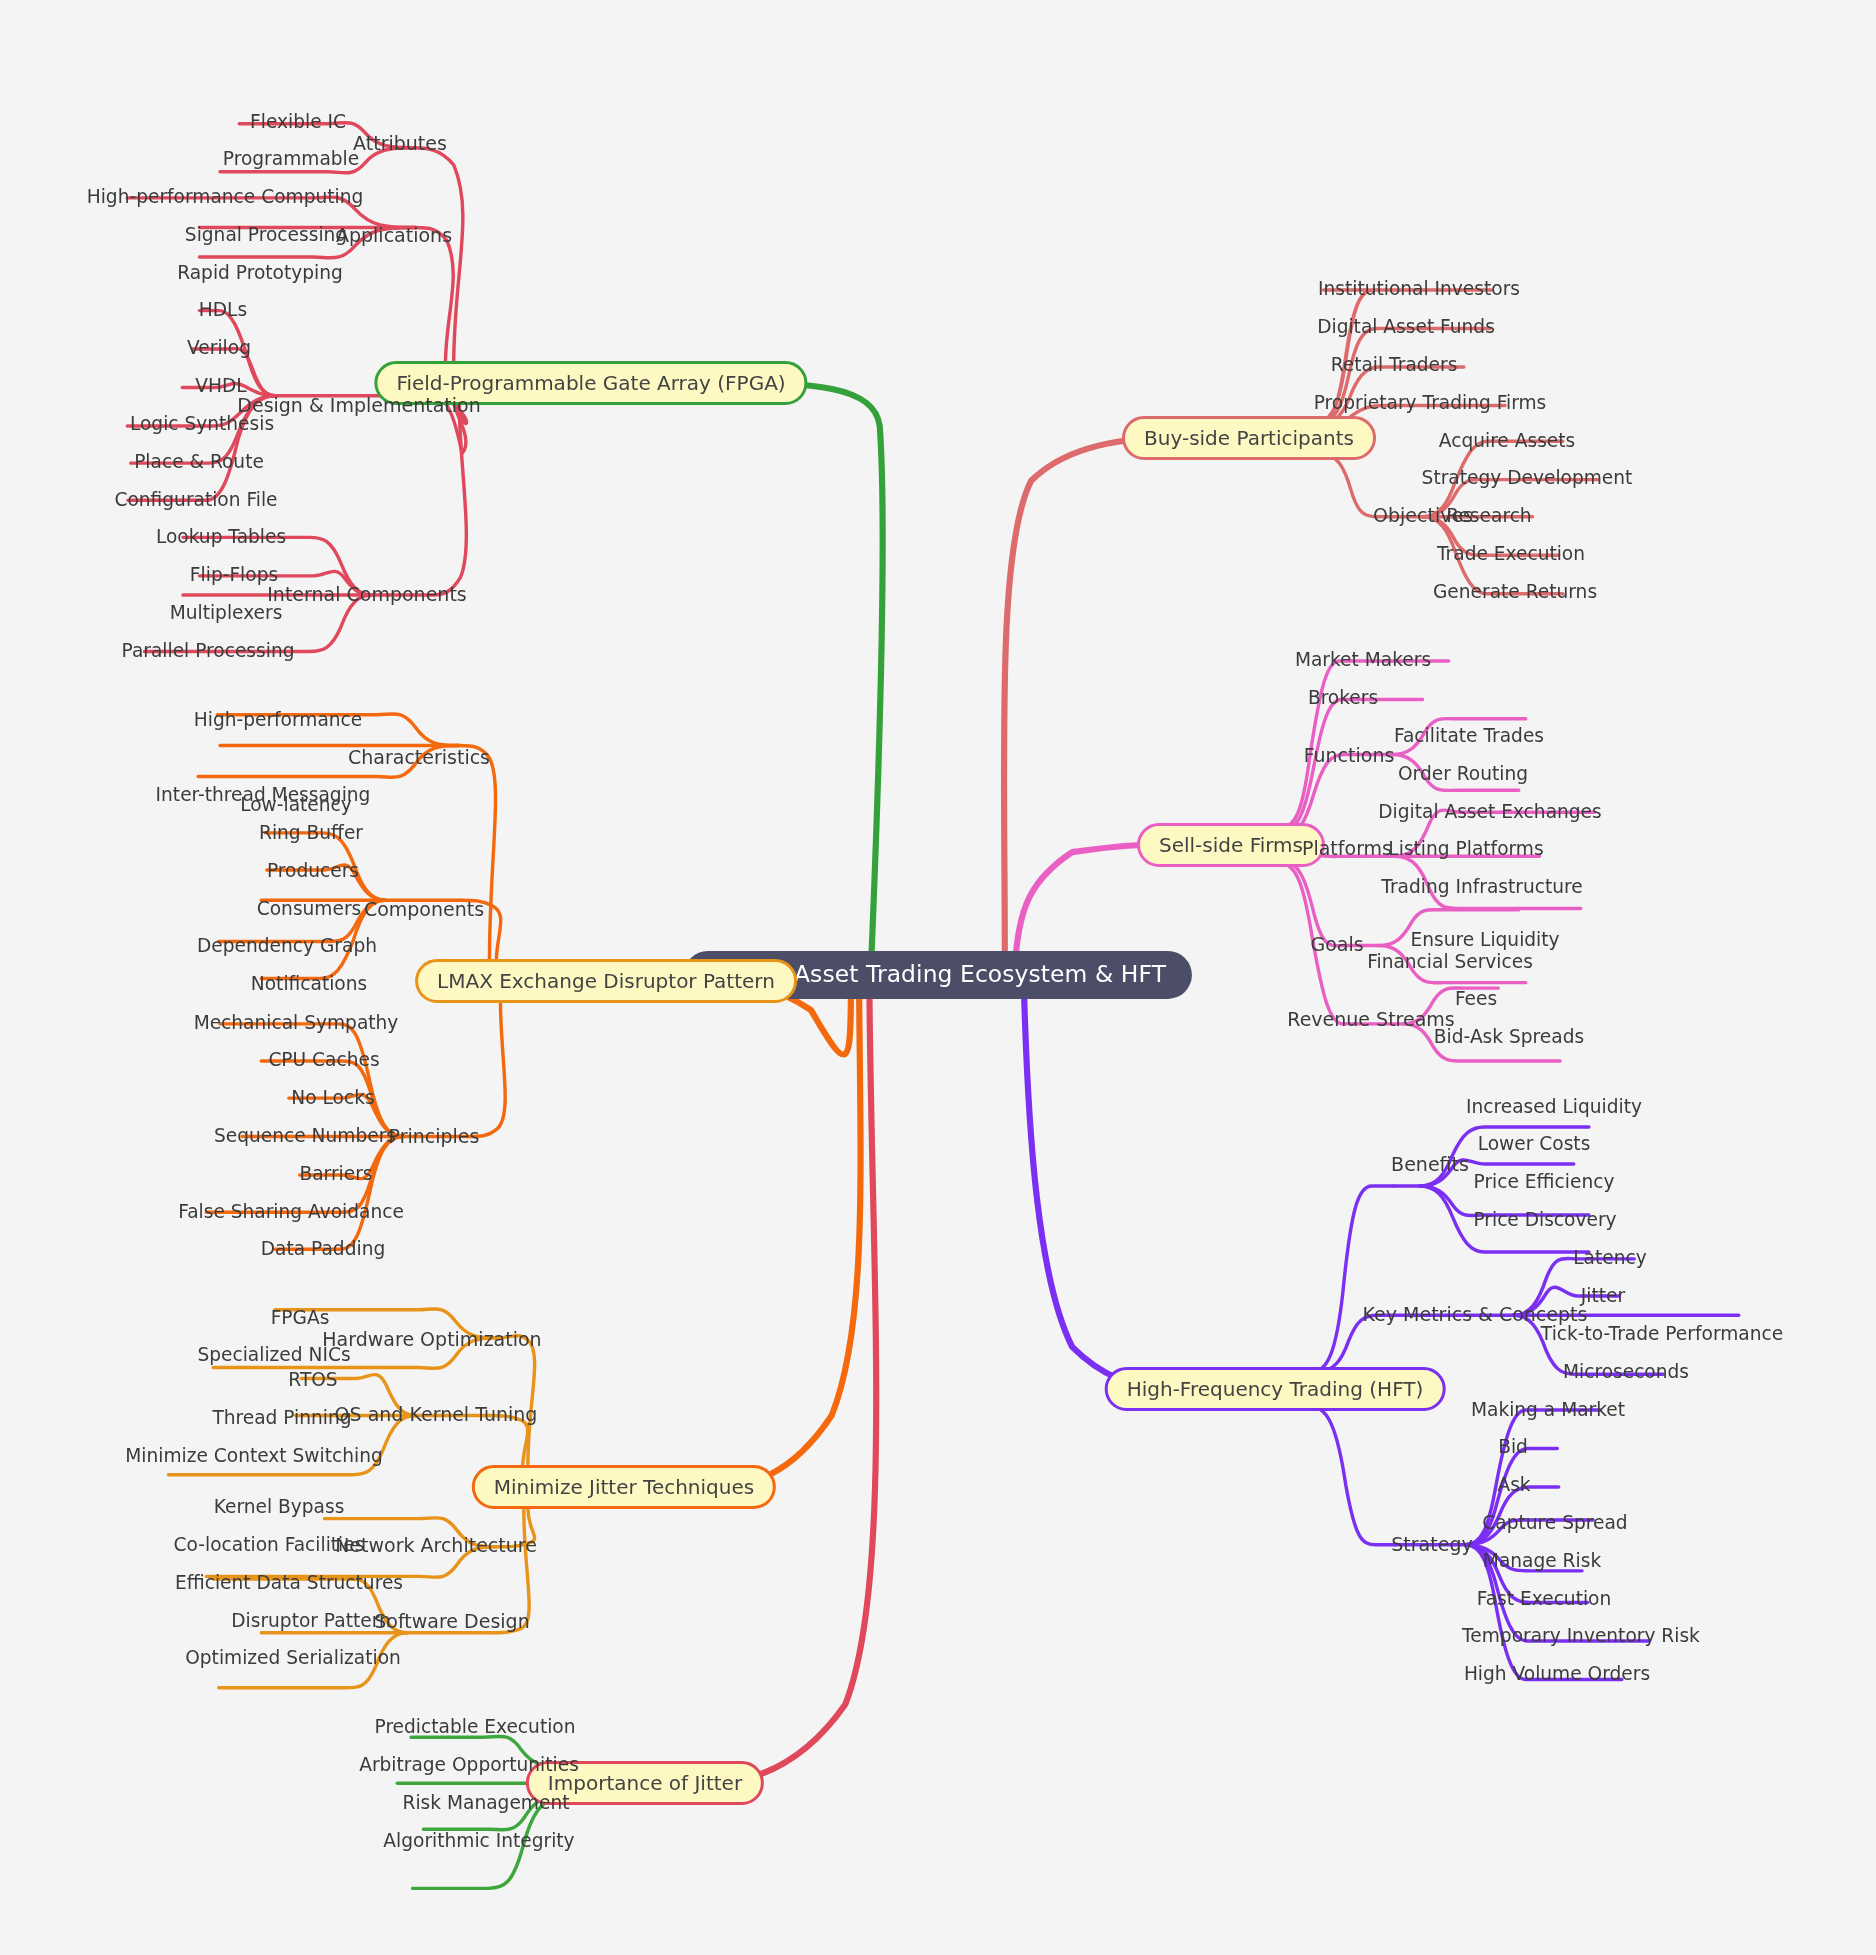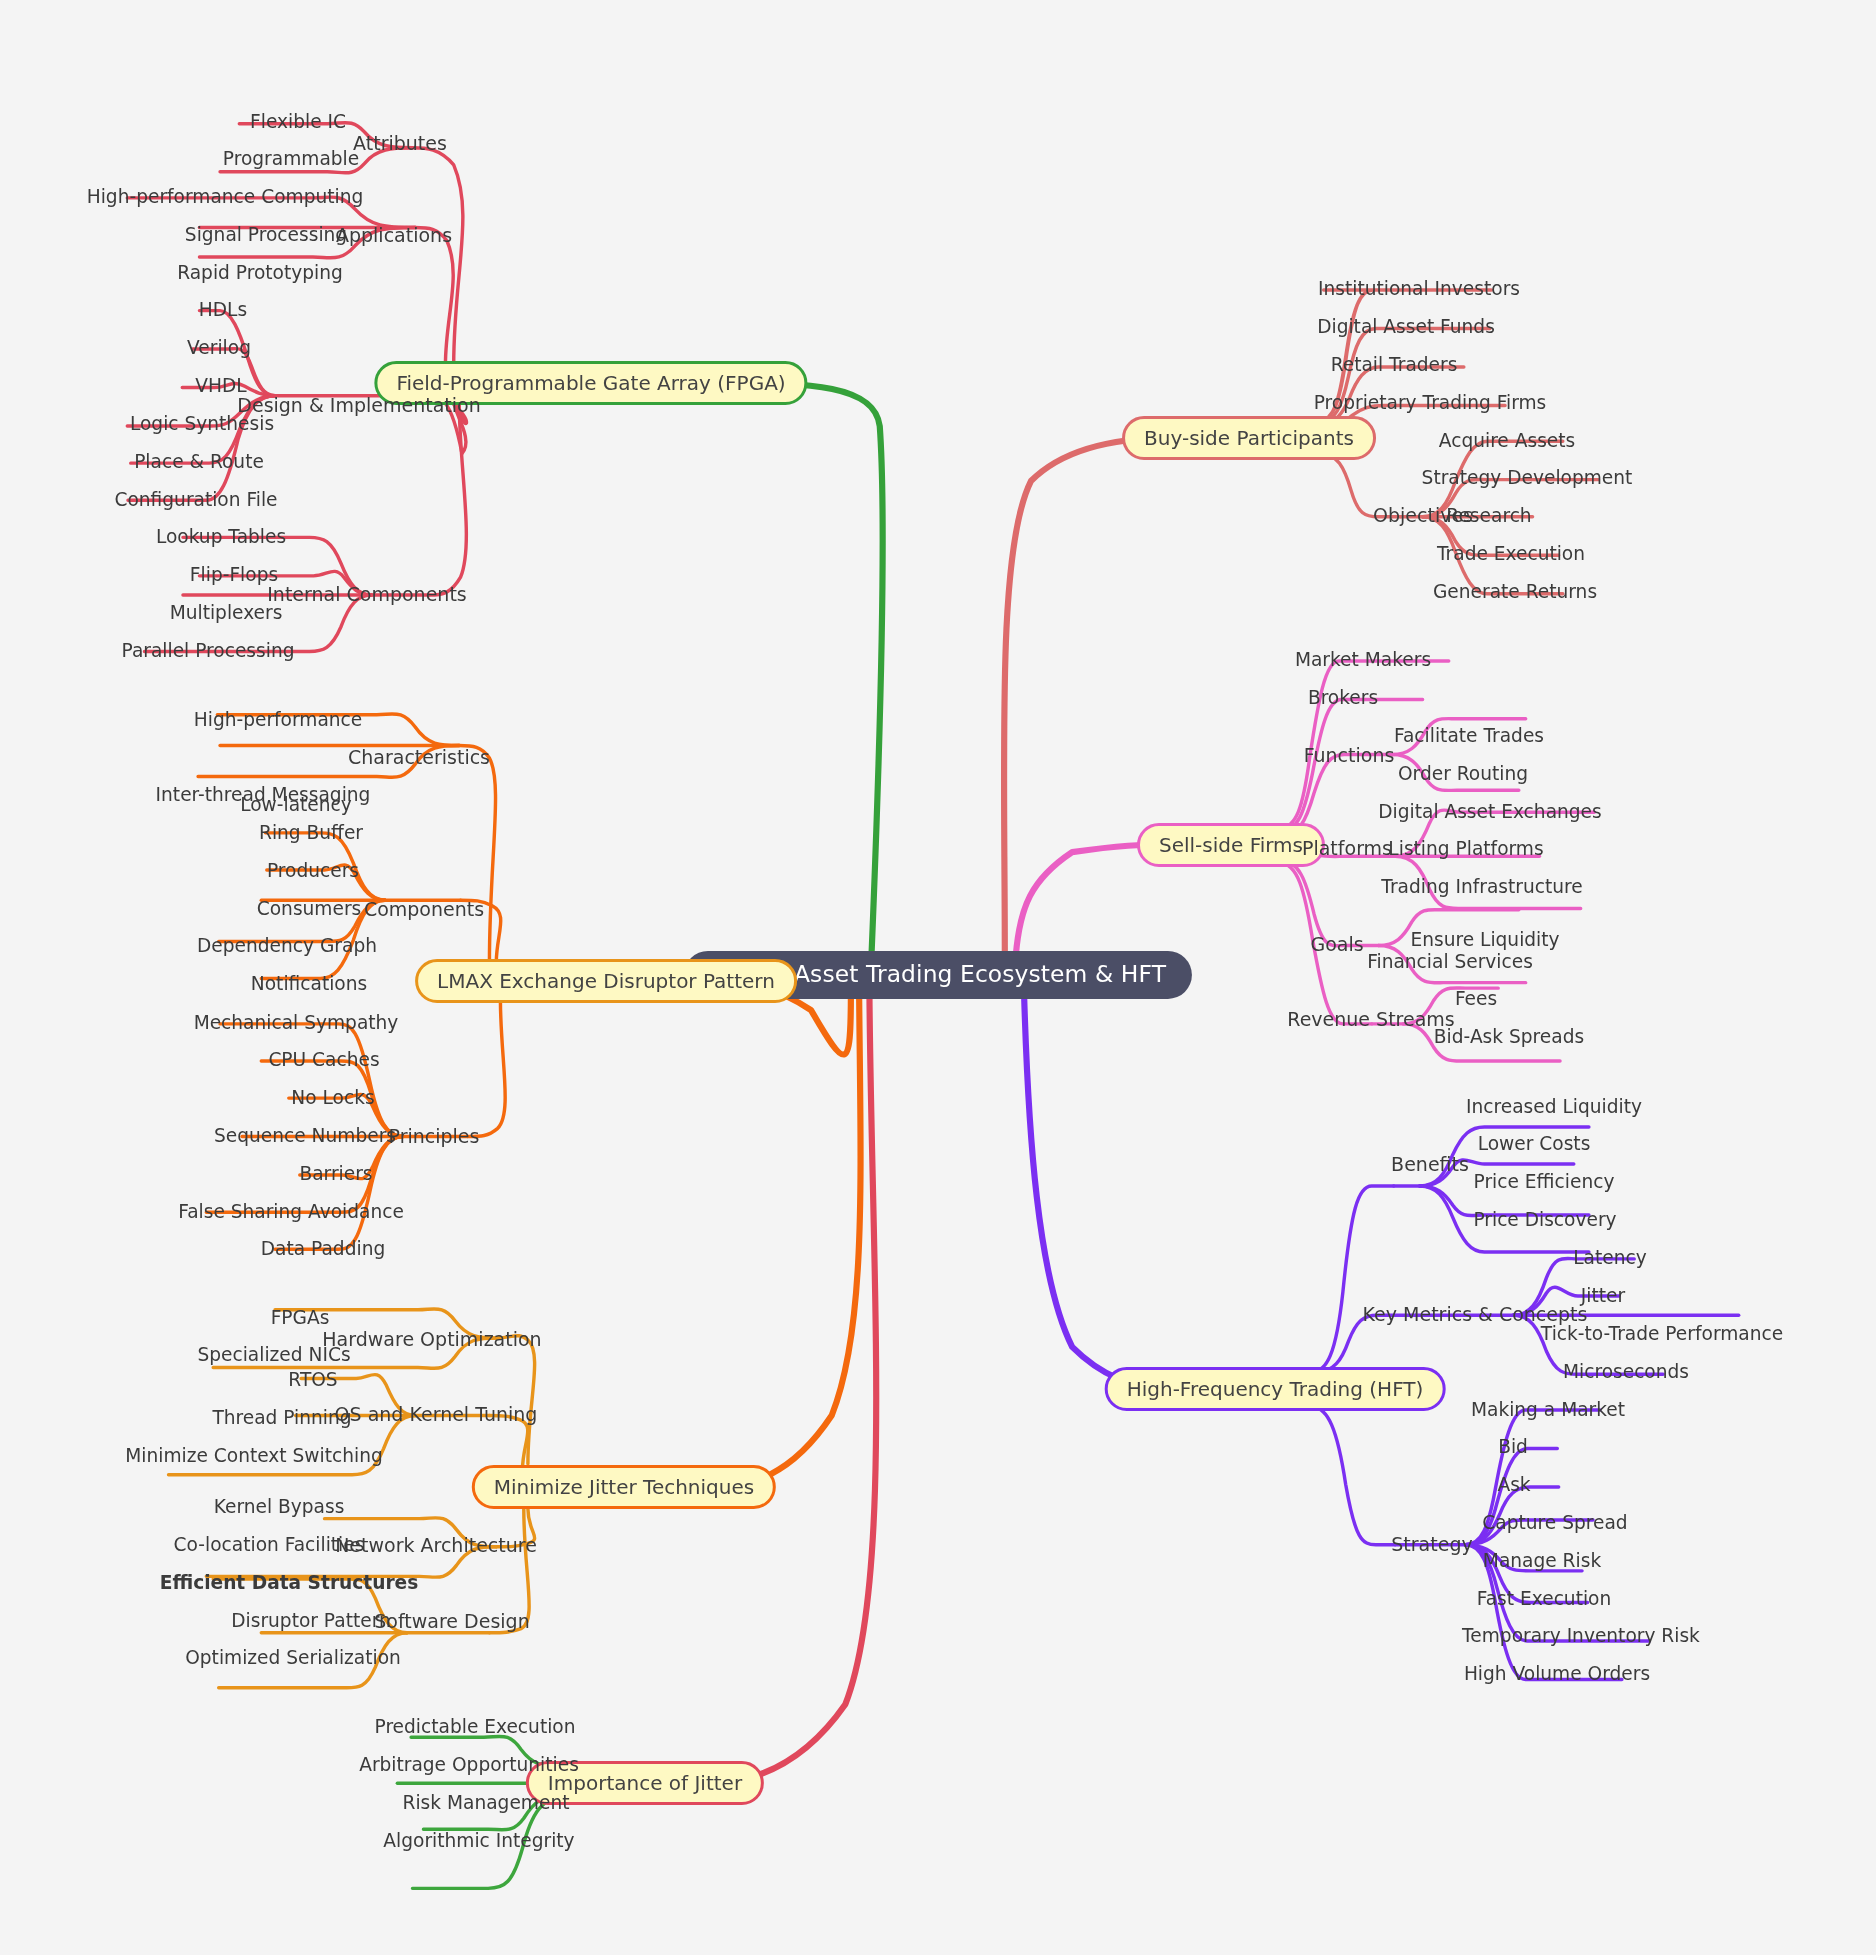--- a/index.html
+++ b/index.html
@@ -242,21 +242,21 @@
   <div class="node l2" style="left:436px;top:1414px;">OS and Kernel Tuning</div>
   <div class="node l3" style="left:313px;top:1380px;">RTOS</div>
   <div class="node l3" style="left:282px;top:1418px;">Thread Pinning</div>
   <div class="node l3" style="left:254px;top:1456px;">Minimize Context Switching</div>
 
   <div class="node l2" style="left:436px;top:1545px;">Network Architecture</div>
   <div class="node l3" style="left:279px;top:1507px;">Kernel Bypass</div>
   <div class="node l3" style="left:269px;top:1545px;">Co-location Facilities</div>
 
   <div class="node l2" style="left:452px;top:1621px;">Software Design</div>
-  <div class="node l3" style="left:289px;top:1583px;font-weight:bold;">Efficient Data Structures</div>
+  <div class="node l3" style="left:289px;top:1583px;">Efficient Data Structures</div>
   <div class="node l3" style="left:311px;top:1621px;">Disruptor Pattern</div>
   <div class="node l3" style="left:293px;top:1658px;">Optimized Serialization</div>
 
   <div class="node l3" style="left:475px;top:1727px;">Predictable Execution</div>
   <div class="node l3" style="left:469px;top:1765px;">Arbitrage Opportunities</div>
   <div class="node l3" style="left:486px;top:1803px;">Risk Management</div>
   <div class="node l3" style="left:479px;top:1841px;">Algorithmic Integrity</div>
 
   <div class="node l3" style="left:1419px;top:289px;">Institutional Investors</div>
   <div class="node l3" style="left:1406px;top:327px;">Digital Asset Funds</div>

